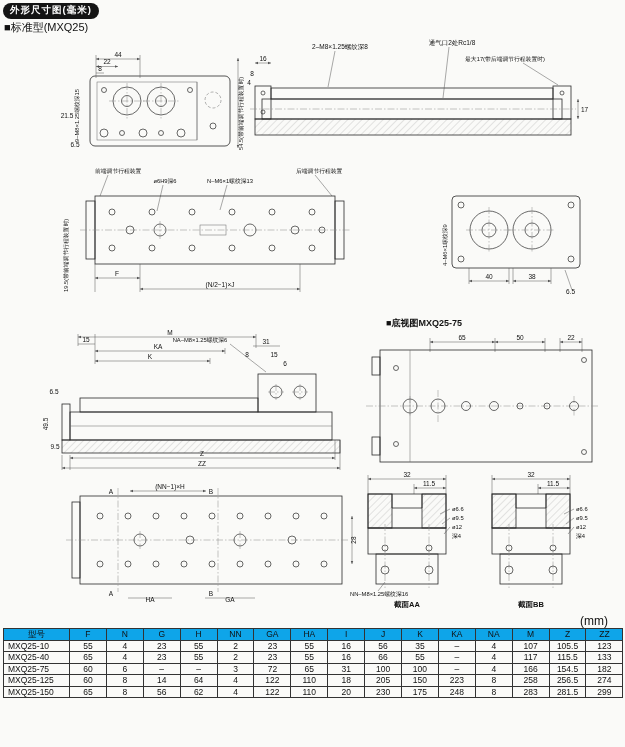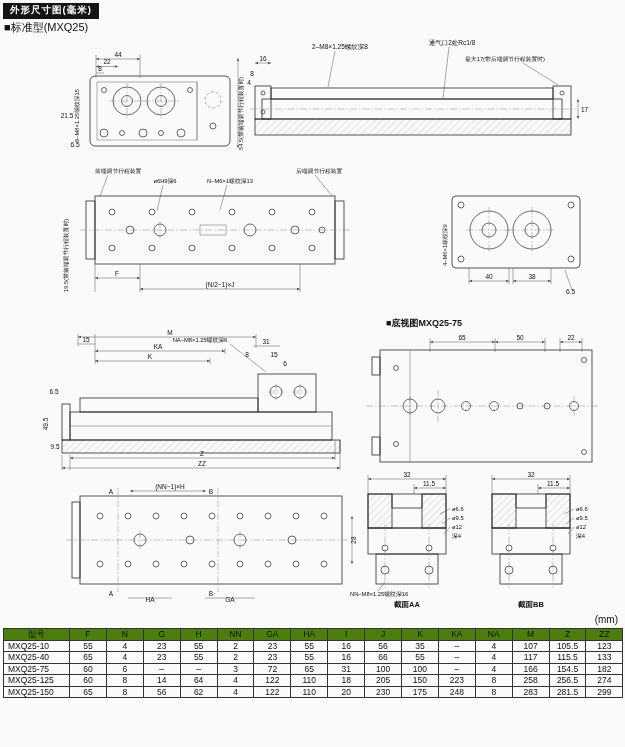--- a/index.html
+++ b/index.html
@@ -1,42 +1,42 @@
 <!DOCTYPE html>
 <html><head>
 <meta charset="utf-8">
 <style>
   * { margin:0; padding:0; box-sizing:border-box; }
   html,body { background:#e9e9e7; }
   body { font-family:"Liberation Sans","DejaVu Sans",sans-serif; }
   .page { position:relative; width:625px; height:747px; background:#fafaf8; overflow:hidden; margin:0 auto; }
 
   .header-bar { position:absolute; left:3px; top:3px; background:#141414; color:#fff;
-                font-size:9.5px; font-weight:bold; padding:1px 7px 2px; letter-spacing:1px; }
+                font-size:9.5px; font-weight:bold; padding:1px 7px 2px; letter-spacing:1px;border-radius:8px; }
   .subheader { position:absolute; left:4px; top:20px; font-size:11px; color:#111; }
   .bottom-view-title { position:absolute; left:386px; top:317px; font-size:9px; font-weight:bold; color:#111; }
-  .unit-note { position:absolute; left:570px; top:614px; width:48px; text-align:right; font-size:10px; color:#111; }
+  .unit-note { position:absolute; left:570px; top:614px; width:48px; text-align:center; font-size:12px; color:#111; }
 
   svg.drawings { position:absolute; left:0; top:0; }
   .ln { fill:none; stroke:#2a2a2a; stroke-width:0.8; }
   .lt { fill:none; stroke:#666; stroke-width:0.5; }
   .hole { fill:none; stroke:#2a2a2a; stroke-width:0.7; }
   .cl { fill:none; stroke:#8a8a8a; stroke-width:0.5; stroke-dasharray:7 2 1.5 2; }
   .dm { fill:none; stroke:#555; stroke-width:0.5; }
   .hatched { fill:url(#hatch); stroke:#2a2a2a; stroke-width:0.8; }
   text.t { font-family:"Liberation Sans","DejaVu Sans",sans-serif; font-size:6.5px; fill:#111; }
   text.ts { font-size:5.8px; }
   text.cap { font-size:7.5px; font-weight:bold; }
 
   table.dim-table { position:absolute; left:3px; top:628px; width:619px; border-collapse:collapse;
                     table-layout:fixed; font-size:8.5px; color:#111; background:#fafaf8; }
   .dim-table th, .dim-table td { border:1px solid #333; text-align:center; padding:0;
                                  height:10.5px; line-height:10.5px; font-weight:normal;
                                  overflow:hidden; white-space:nowrap; }
-  .dim-table th { background:#4d7c0f; }
+  .dim-table th { background:#0ea5e9; }
   .dim-table td.model { text-align:left; padding-left:4px; }
 </style>
 </head>
 <body>
 
 <div class="page">
 
   <svg class="drawings" width="625" height="625" viewBox="0 0 625 625">
     <defs>
       <pattern id="hatch" patternUnits="userSpaceOnUse" width="5" height="5" patternTransform="rotate(45)">

